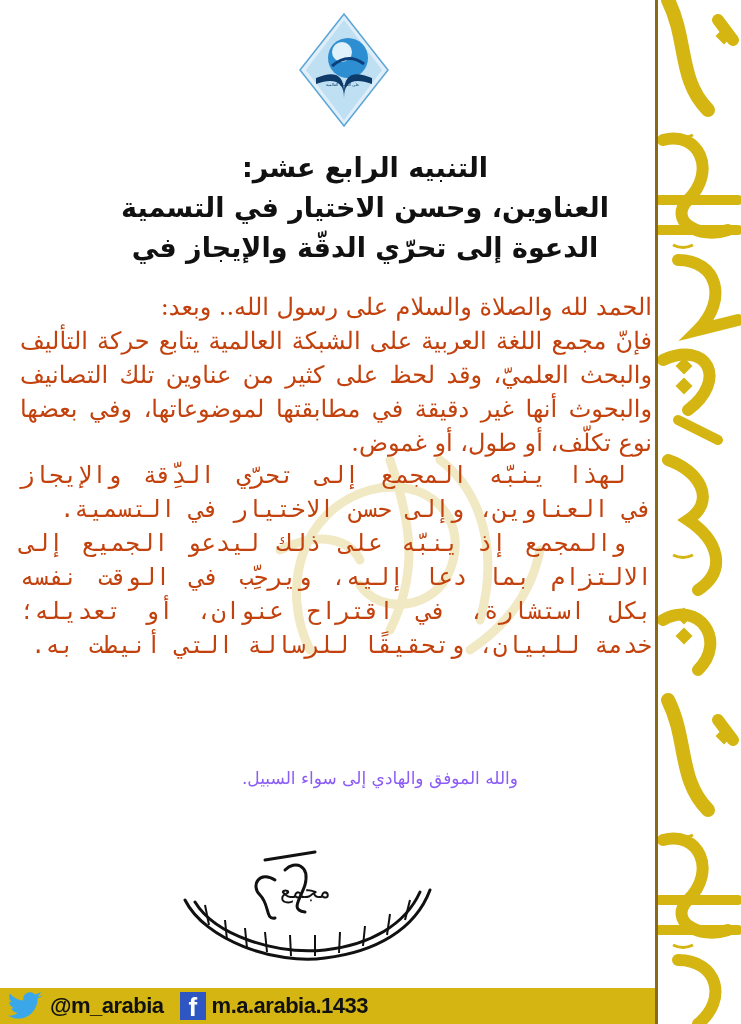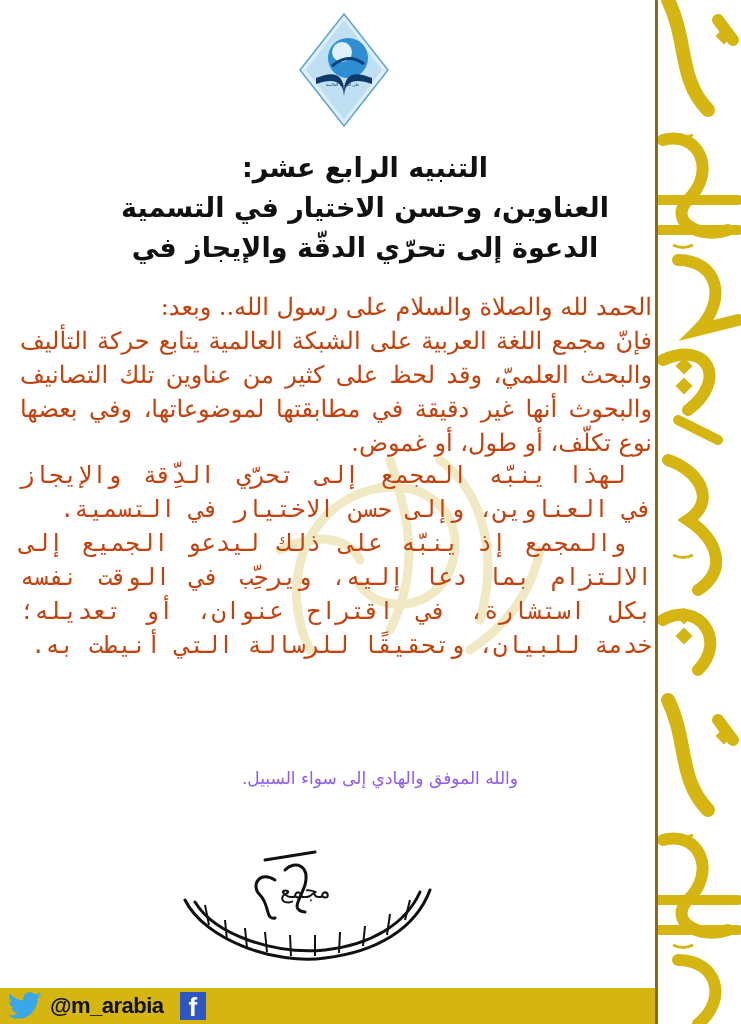--- a/index.html
+++ b/index.html
@@ -125,20 +125,21 @@
 
   <div class="footer">
     <div class="item" style="margin-left:8px;">
       <svg class="icon" width="36" height="28" viewBox="0 0 36 28">
         <path d="M35 3 C 33 4 31 4.5 29 4.8 C 31 3.5 32.5 1.8 33 0 C 31 1.2 29 2 27 2.4 C 25 0.5 22.5 0 20 0.6 C 16.5 1.5 14.5 5 15.4 8.5 C 10 8.2 5.2 5.6 2 1.6 C 0.3 4.6 1.2 8.4 4 10.3 C 3 10.3 2 10 1.2 9.6 C 1.2 12.8 3.4 15.5 6.4 16.1 C 5.4 16.4 4.4 16.4 3.4 16.2 C 4.3 19 6.8 20.8 9.7 20.9 C 6.9 23 3.4 24 0 23.6 C 3 25.5 6.6 26.6 10.3 26.6 C 22.7 26.6 29.5 16.3 29.5 7.3 L 29.5 6.4 C 31.6 5.5 33.6 4.4 35 3 Z" fill="#3aa8e8"></path>
       </svg>
       <span>@m_arabia</span>
     </div>
     <div class="item" style="margin-left:8px;">
       <span class="icon fb-icon">f</span>
+      <span>m.a.arabia.1433</span>
     </div>
   </div>
 </div>
 
 <div class="side-border">
   <svg width="86" height="1024" viewBox="0 0 86 1024">
     <g fill="none" stroke="#d4b512" stroke-linecap="round">
       <path d="M10 0 C 30 40, 20 80, 50 110" stroke-width="14"></path>
       <path d="M60 20 L 75 40" stroke-width="12"></path>
       <path d="M5 140 C 40 130, 60 170, 30 200 C 10 220, 40 240, 70 230" stroke-width="12"></path>

